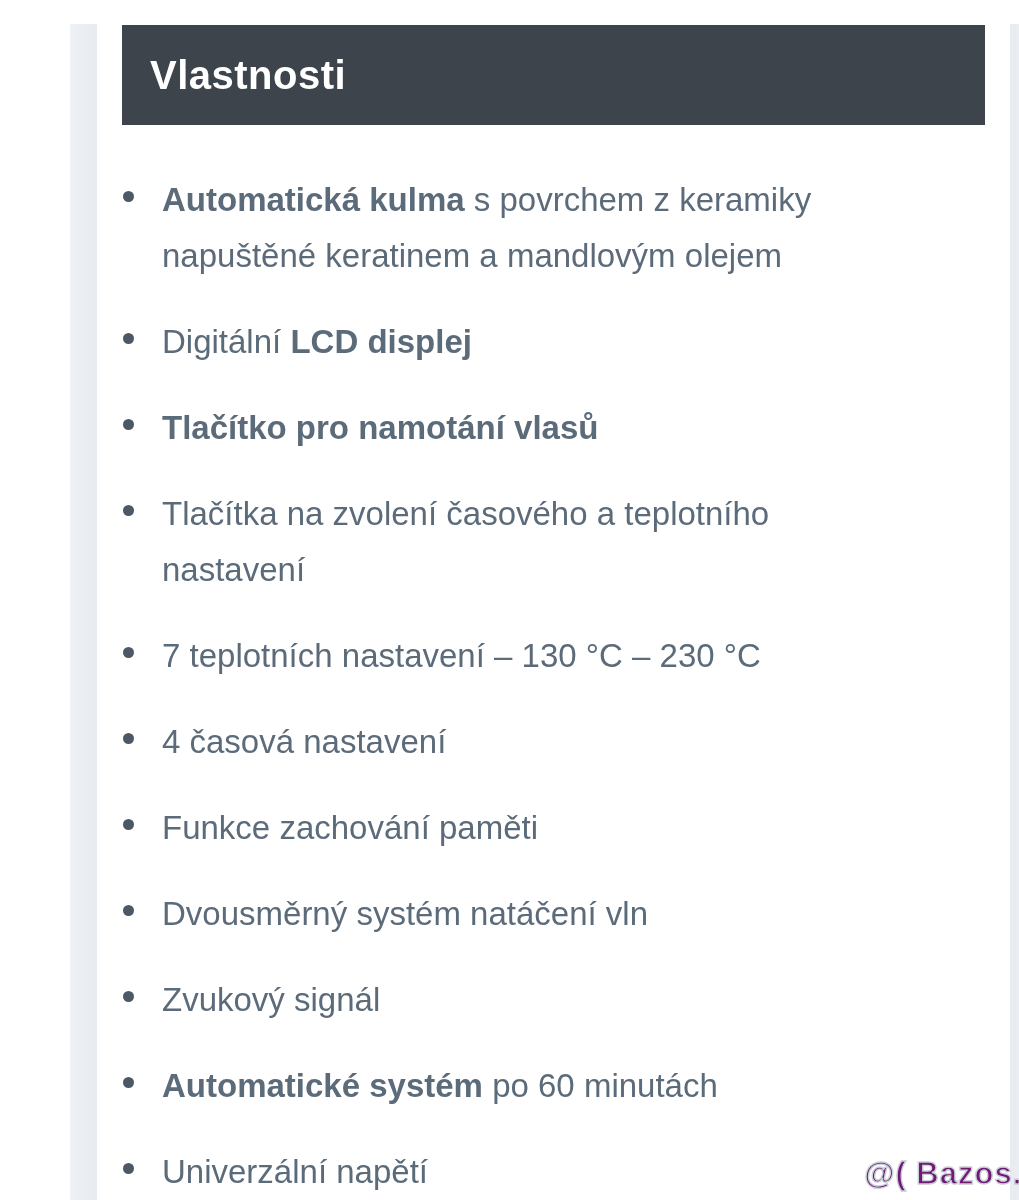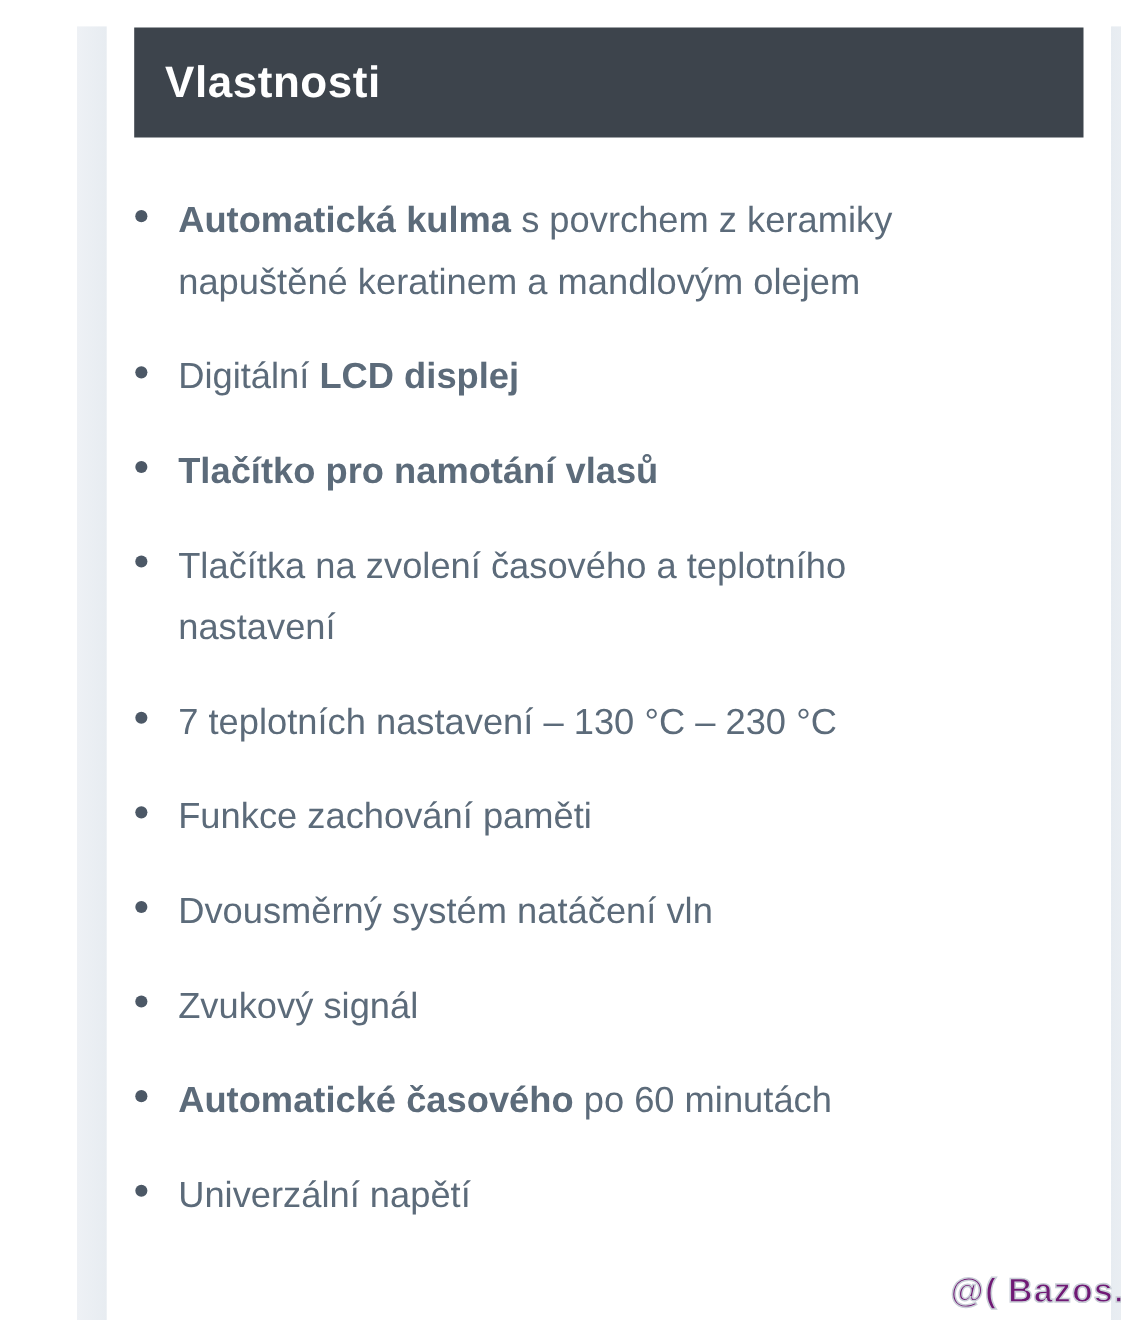--- a/index.html
+++ b/index.html
@@ -92,22 +92,23 @@
   <div class="section-header">
     <span>Vlastnosti</span>
   </div>
 
   <ul class="features">
     <li><span class="b">Automatická kulma</span><span> s povrchem z keramiky napuštěné keratinem a mandlovým olejem</span></li>
     <li><span>Digitální </span><span class="b">LCD displej</span></li>
     <li><span class="b">Tlačítko pro namotání vlasů</span></li>
     <li><span>Tlačítka na zvolení časového a teplotního nastavení</span></li>
     <li><span>7 teplotních nastavení – 130 °C – 230 °C</span></li>
+    <li><span>4 časová nastavení</span></li>
     <li><span>Funkce zachování paměti</span></li>
     <li><span>Dvousměrný systém natáčení vln</span></li>
     <li><span>Zvukový signál</span></li>
-    <li><span class="b">Automatické časového</span><span> po 60 minutách</span></li>
+    <li><span class="b">Automatické systém</span><span> po 60 minutách</span></li>
     <li><span>Univerzální napětí</span></li>
   </ul>
 
   <div class="watermark">@( Bazos.cz</div>
 
 </div>
 
 </body></html>

